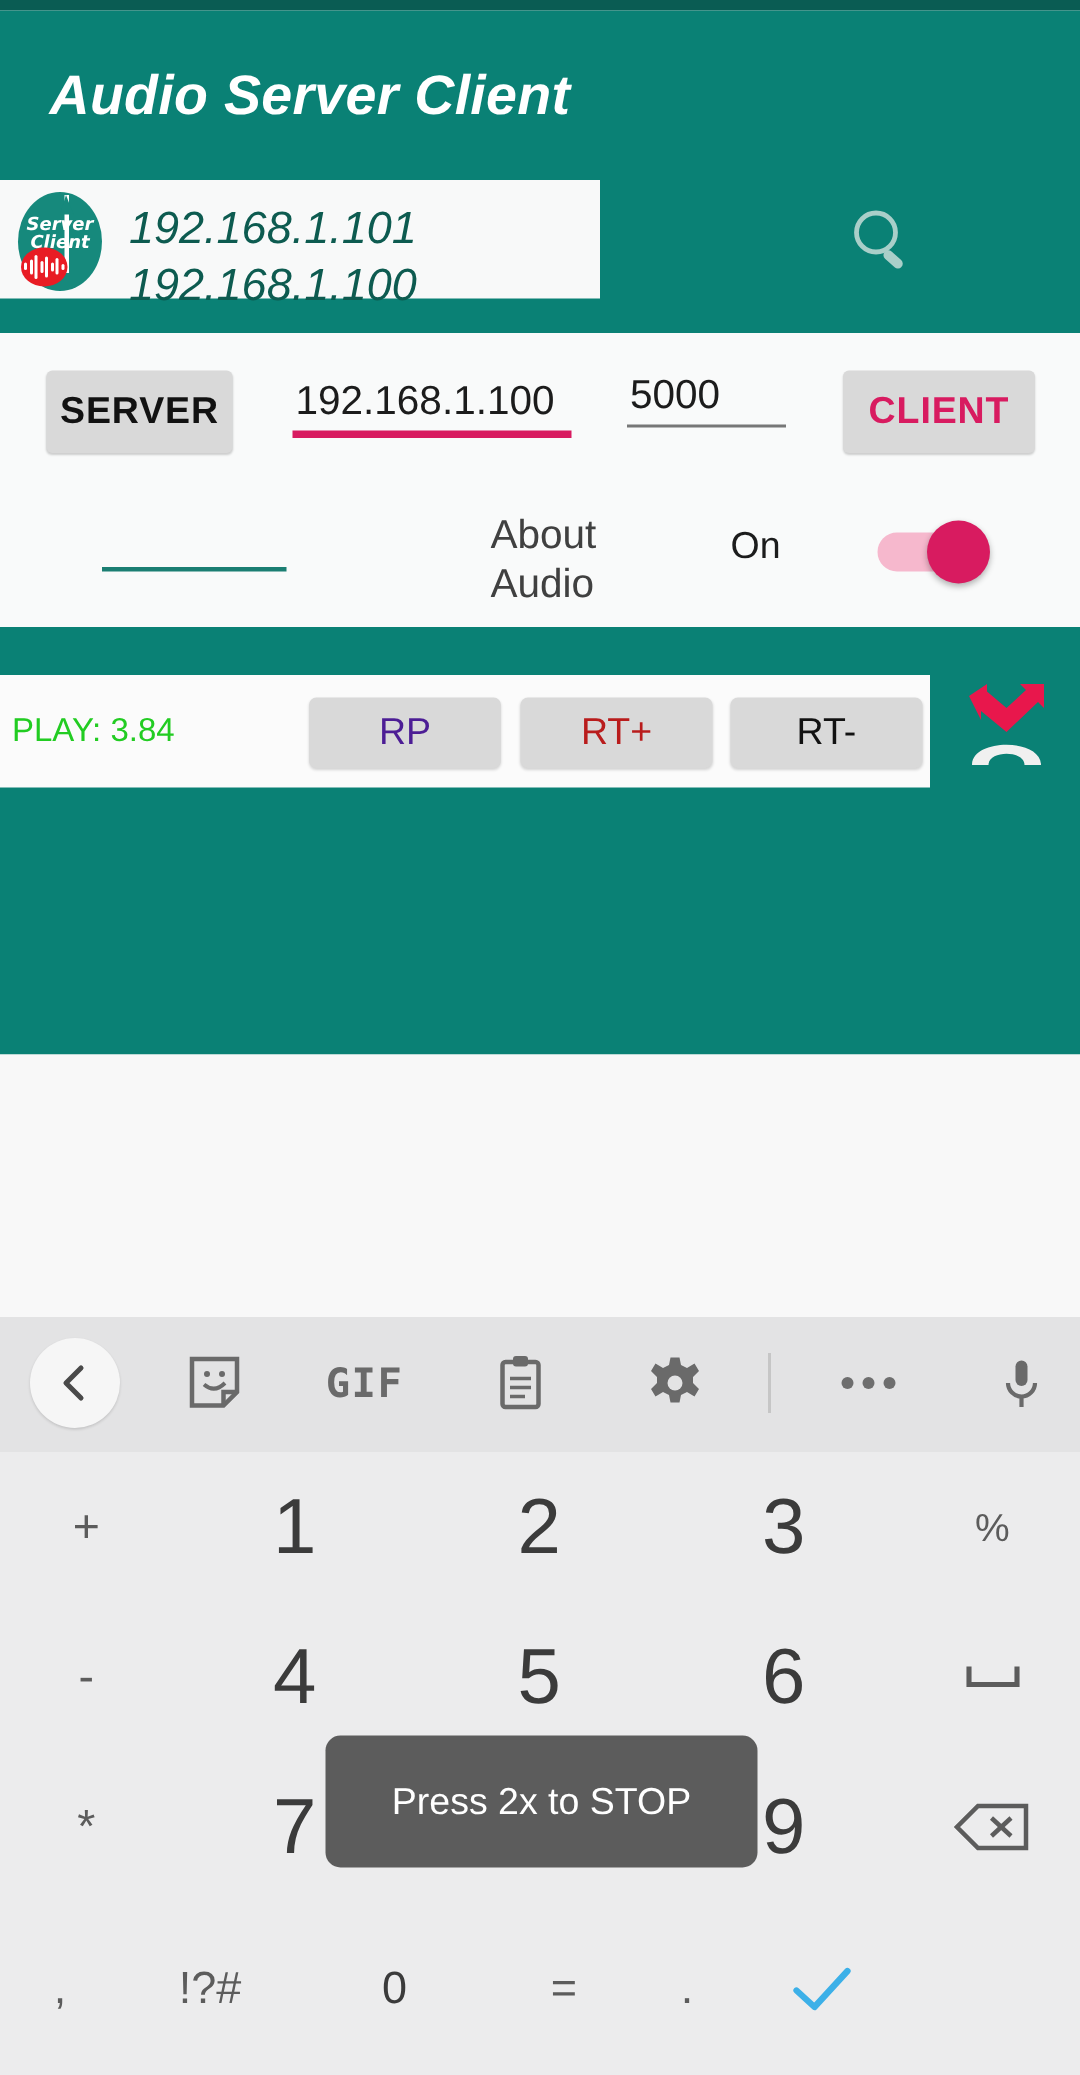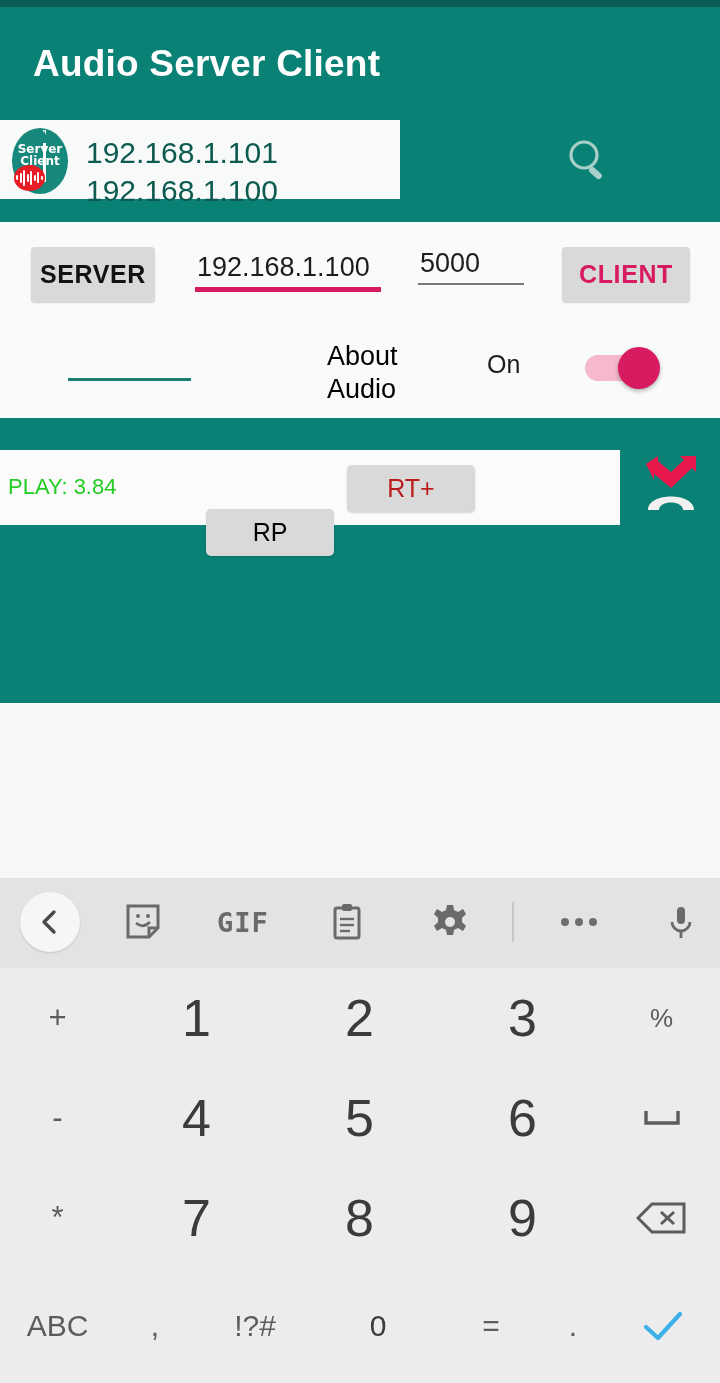--- a/index.html
+++ b/index.html
@@ -14,20 +14,21 @@
   
   .statusbar {
     position: absolute; left: 0; top: 0; width: 720px; height: 7px;
     background: #0a5c53;
   }
 
   
   .appbar {
     position: absolute; left: 0; top: 7px; width: 720px; height: 215px;
     background: #0a8175;
+    font-style: italic;
   }
   .appbar-title {
     position: absolute; left: 33px; top: 36px;
     font-size: 37px; font-weight: bold; color: #ffffff;
     letter-spacing: 0.2px;
   }
   .ipbox {
     position: absolute; left: 0px; top: 113px; width: 400px; height: 79px;
     background: #f8f9f9; display: flex; align-items: center;
   }
@@ -98,21 +99,21 @@
   #port-field { left: 418px; top: 4px; width: 106px; }
   #port-field .uline { height: 2px; background: #777777; width: 100%; }
 
   .row2 { position: absolute; left: 0; top: 110px; width: 720px; height: 86px; }
   .dashline {
     position: absolute; left: 68px; top: 46px; width: 123px; height: 0;
     border-top: 3px solid #1b7e72;
   }
   .about {
     position: absolute; left: 327px; top: 8px; width: 140px;
-    font-size: 27px; color: #000000; line-height: 33px;
+    font-size: 27px; color: #404040; line-height: 33px;
     height: 62px; overflow: hidden;
   }
   .onlabel {
     position: absolute; left: 487px; top: 18px;
     font-size: 25px; color: #1c1c1c;
   }
   .switch {
     position: absolute; left: 585px; top: 19px; width: 76px; height: 34px;
   }
   .switch .track {
@@ -138,21 +139,21 @@
     position: absolute; left: 8px; top: 24px;
     font-size: 22px; color: #22cc22;
   }
   .rbtn {
     position: absolute; top: 15px; height: 47px; width: 128px;
     background: #d9d9d9; border: none; border-radius: 5px;
     font-family: "Liberation Sans", sans-serif; font-size: 25px;
     display: flex; align-items: center; justify-content: center;
     box-shadow: 0 1px 2px rgba(0,0,0,0.16);
   }
-  #rp-btn  { left: 206px; color: #000000; margin-top: 44px; }
+  #rp-btn  { left: 206px; color: #4c1d95; }
   #rtp-btn { left: 347px; color: #b91c1c; }
   #rtm-btn { left: 487px; color: #121212; }
   .ic-endcall { position: absolute; left: 636px; top: 448px; width: 70px; height: 70px; }
 
   
   .whitegap {
     position: absolute; left: 0; top: 703px; width: 720px; height: 175px;
     background: #f8f8f8;
   }
 
@@ -286,20 +287,21 @@
         <div class="thumb"></div>
       </div>
     </div>
   </div>
 
   <div class="body-teal">
     <div class="playband">
       <div class="playtext">PLAY: 3.84</div>
       <button class="rbtn" id="rp-btn">RP</button>
       <button class="rbtn" id="rtp-btn">RT+</button>
+      <button class="rbtn" id="rtm-btn">RT-</button>
     </div>
   </div>
 
   <span class="ic-endcall">
     <svg viewBox="0 0 70 70" width="70" height="70">
       <path d="M10 16 L22 8 L22 13 L35 24 L48 12 L44 8 L60 8 L60 24 L56 20 L35 40 L18 26 L18 32 Z" fill="#e8174c"></path>
       <path d="M12 62 C12 44 58 44 58 62 L47 62 C47 52 23 52 23 62 Z" fill="#f0f0f0"></path>
     </svg>
   </span>
 
@@ -380,29 +382,29 @@
         <div class="key k-num">9</div>
         <div class="key k-sm">
           <svg viewBox="0 0 52 34" width="52" height="34">
             <path d="M16 3 H48 V31 H16 L2 17 Z" fill="none" stroke="#5c5c5c" stroke-width="3"></path>
             <line x1="25" y1="11" x2="38" y2="23" stroke="#5c5c5c" stroke-width="3"></line>
             <line x1="38" y1="11" x2="25" y2="23" stroke="#5c5c5c" stroke-width="3"></line>
           </svg>
         </div>
       </div>
       <div class="krow last">
-        <div class="key k-abc">ABC</div>
         <div class="key k-comma">,</div>
         <div class="key k-sym">!?#</div>
         <div class="key k-zero">0</div>
         <div class="key k-eq">=</div>
         <div class="key k-dot">.</div>
         <div class="key k-ok">
           <svg viewBox="0 0 44 34" width="44" height="34">
             <path d="M5 18 L17 29 L39 5" fill="none" stroke="#3cb0e8" stroke-width="4.2" stroke-linecap="round" stroke-linejoin="round"></path>
           </svg>
         </div>
       </div>
     </div>
   </div>
 
+  <div class="toast">Press 2x to STOP</div>
 
 </div>
 
 </body></html>

